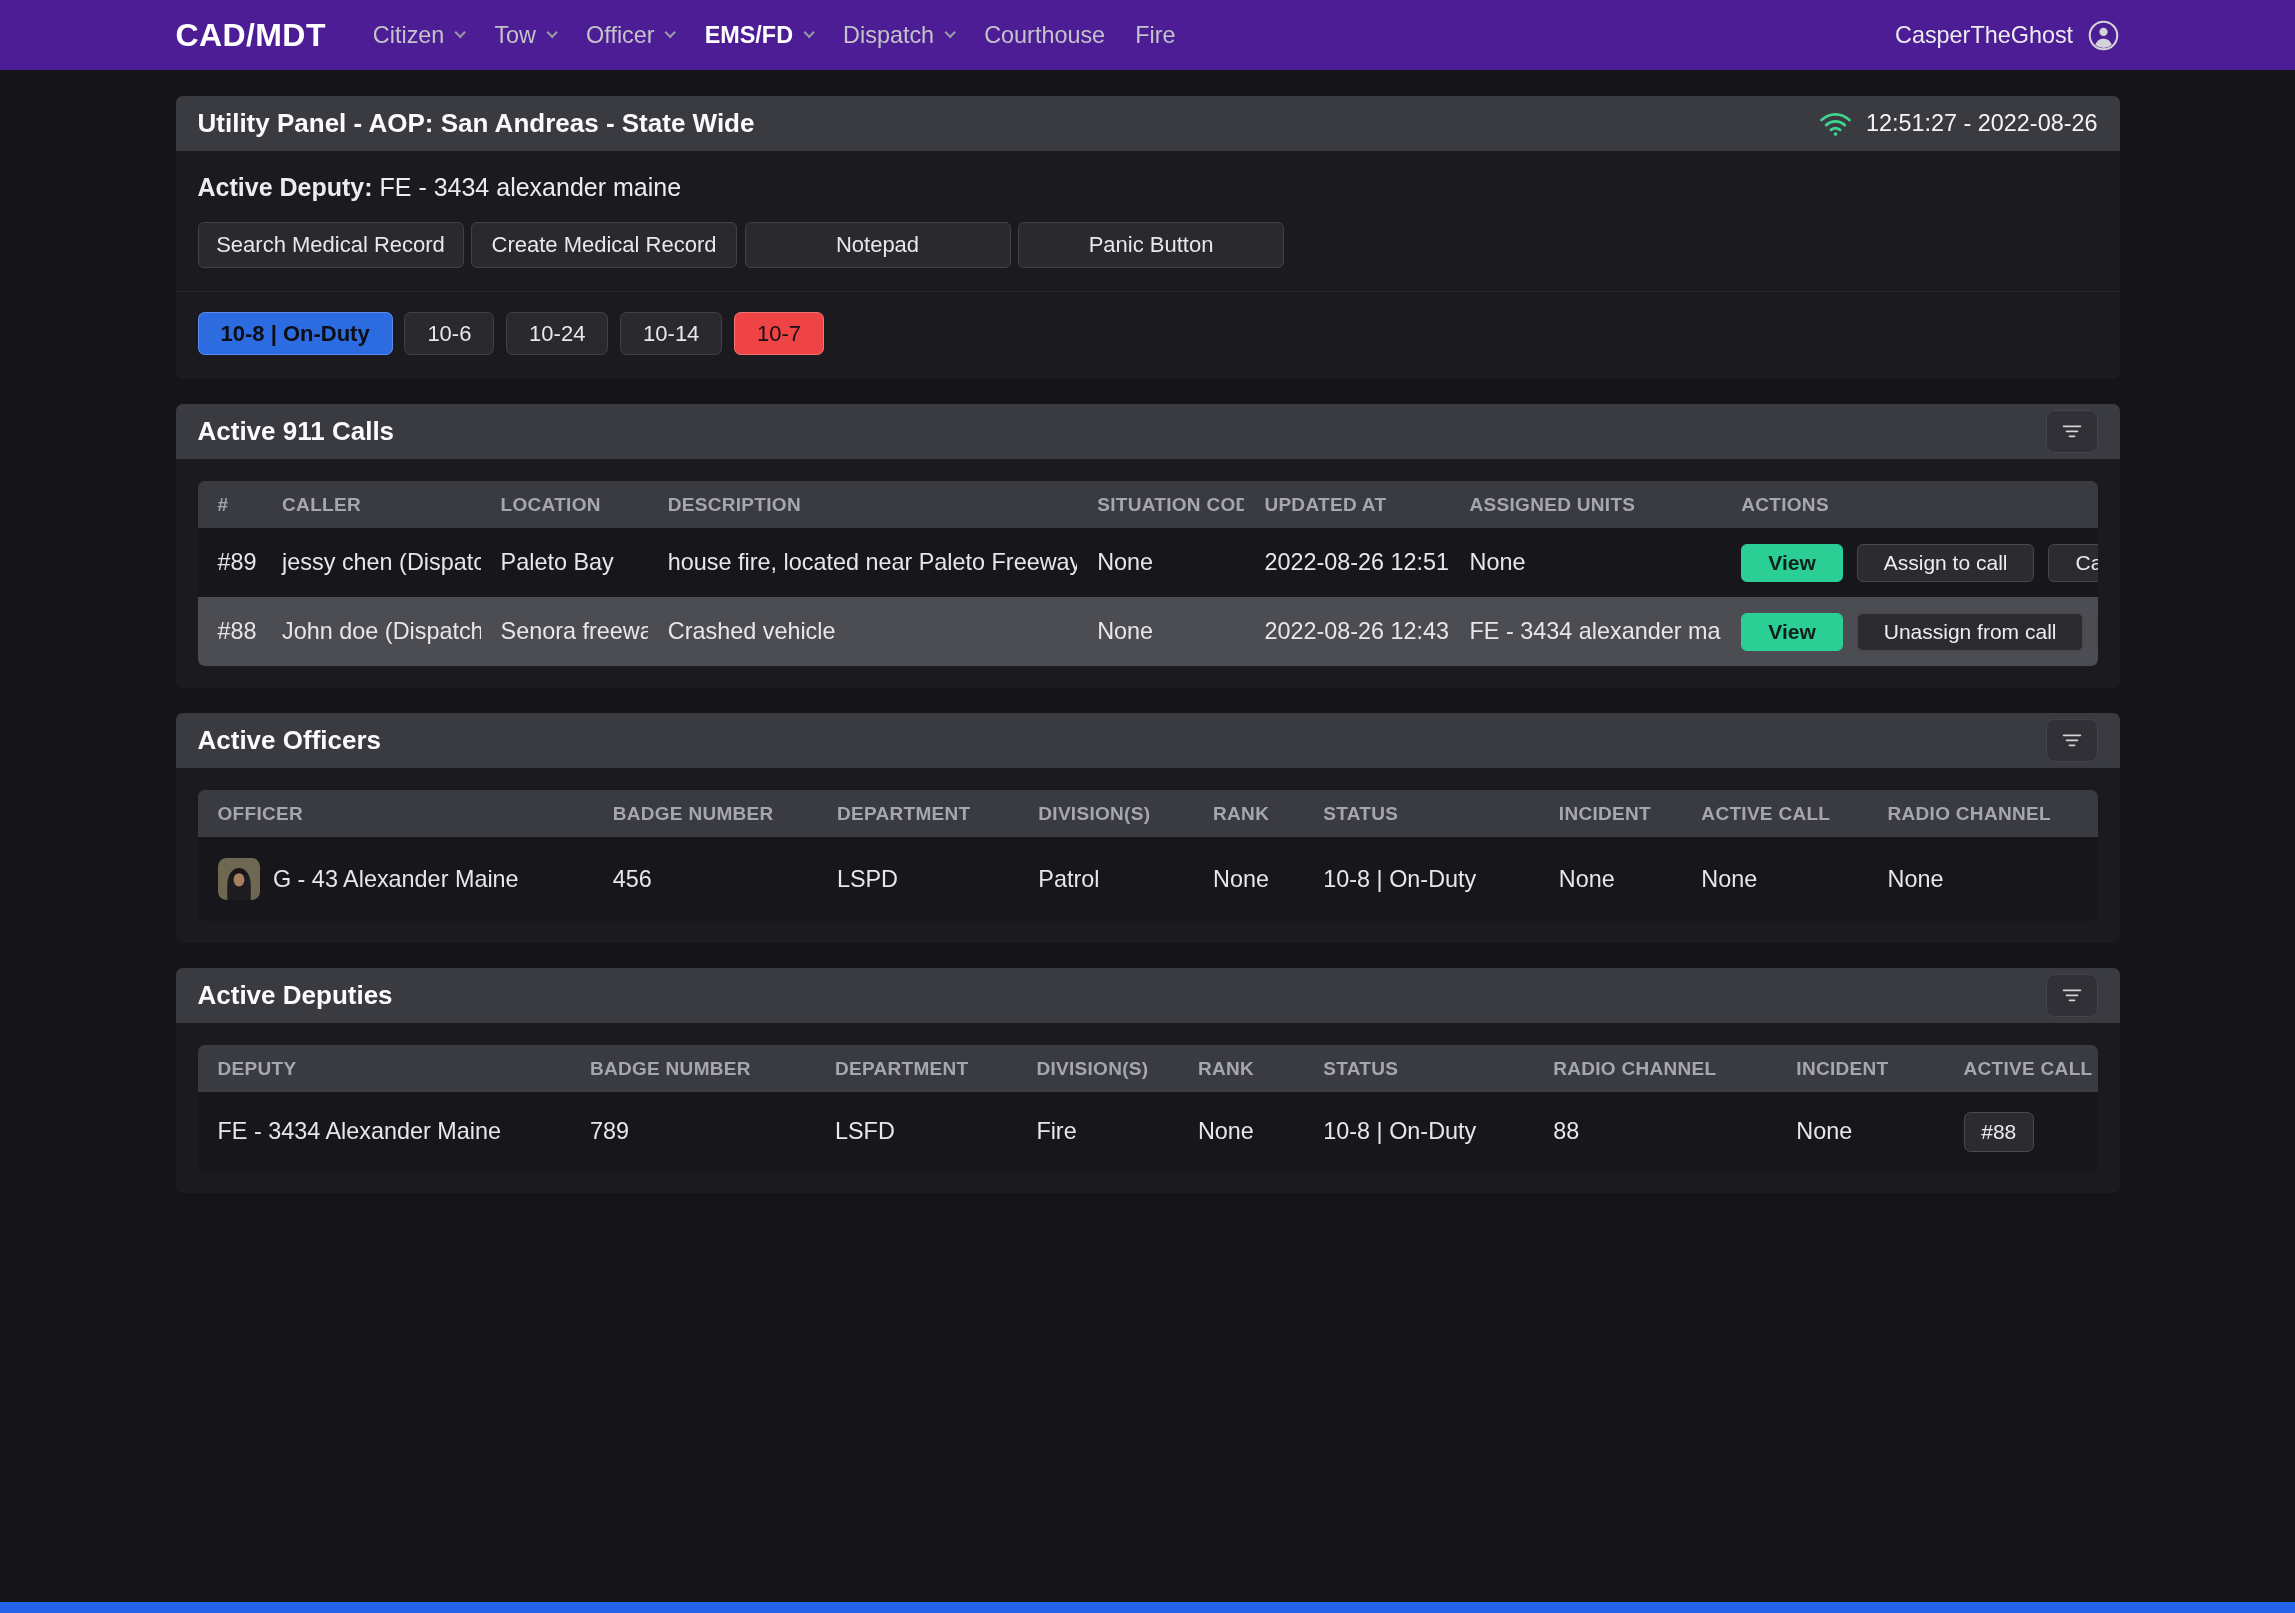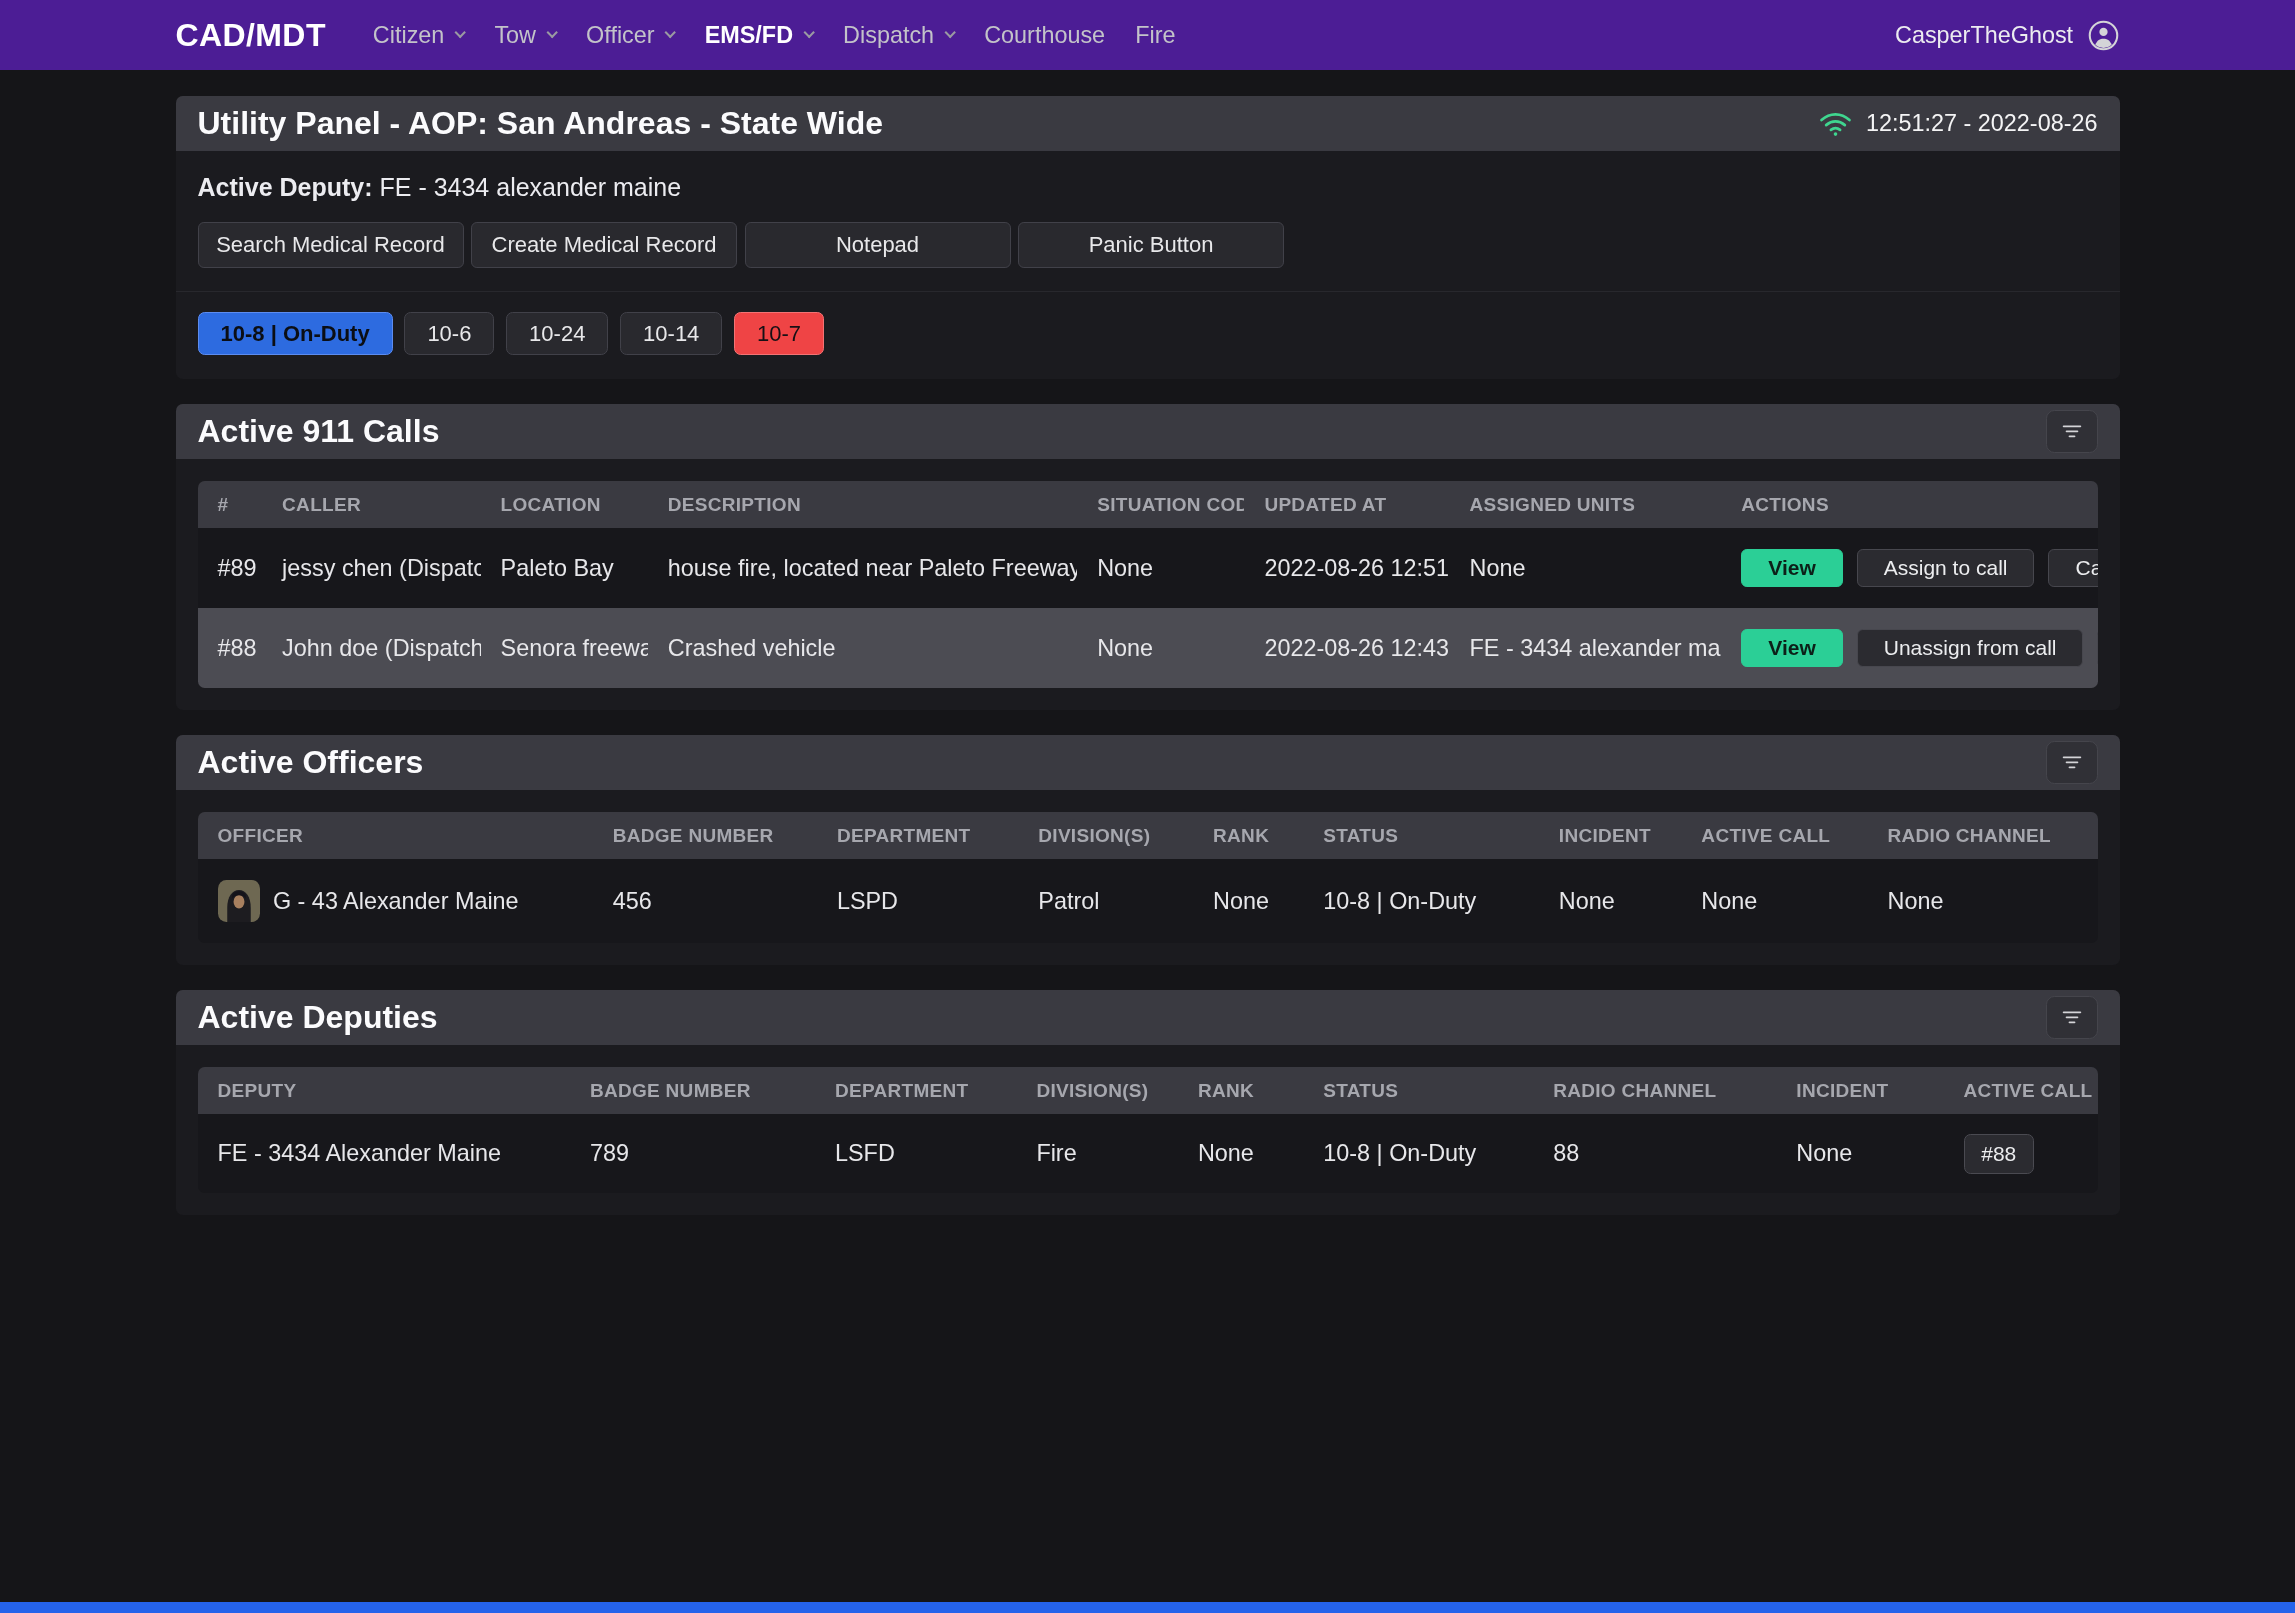--- a/index.html
+++ b/index.html
@@ -31,21 +31,21 @@
   .nav-user { margin-left: auto; display: flex; align-items: center; gap: 13.4px; font-size: 23.4px; color: #ececf0; cursor: pointer; }
 
   
   main { width: 1944px; margin: 26px auto 0; }
   .card { background: #1b1b1f; border-radius: 6.7px; margin-bottom: 25px; }
   .card-header {
     background: #3a3a41; height: 55px; padding: 0 22px;
     display: flex; align-items: center; justify-content: space-between;
     border-radius: 6.7px 6.7px 0 0;
   }
-  .card-title { margin: 0; font-size: 32px; font-weight: 700; color: #fbfbfd; }
+  .card-title { margin: 0; font-size: 26px; font-weight: 700; color: #fbfbfd; }
   .conn { display: flex; align-items: center; gap: 13.4px; font-size: 23.4px; color: #f4f4f5; }
   .icon-btn {
     width: 52px; height: 43px; background: #303036; border: 1.7px solid #45454c;
     border-radius: 8.4px; display: flex; align-items: center; justify-content: center; cursor: pointer;
   }
   .card-body { padding: 22px; }
 
   
   .deputy-line { margin: 0; font-size: 25px; color: #ececf0; }
   .deputy-line strong { font-weight: 700; }
@@ -64,21 +64,21 @@
   .status-btn.red  { background: #ef4445; border-color: #f37374; color: #151015; }
 
   
   .table-wrap { border-radius: 6.7px; overflow: hidden; }
   table { width: 100%; border-collapse: separate; border-spacing: 0; table-layout: fixed; }
   thead th {
     background: #3a3a41; height: 47px; text-align: left; padding: 0 8.4px 0 20px;
     font-size: 19px; font-weight: 600; color: #a6a7ae; letter-spacing: 0.3px; white-space: nowrap; overflow: hidden;
   }
   tbody td {
-    background: #17171b; height: 80px; padding: 0 8.4px 0 20px;
+    background: #17171b; height: 69px; padding: 0 8.4px 0 20px;
     font-size: 23.4px; color: #e7e7ea; white-space: nowrap; overflow: hidden;
   }
   tr.row-alt td { background: #4c4c53; }
   .officers-table tbody td { height: 84px; }
   .deputies-table tbody td { height: 79px; }
 
   .action-btn {
     display: inline-flex; align-items: center; height: 38px; padding: 0 26px;
     border-radius: 5.9px; font-size: 21px; font-family: inherit; margin-right: 7.5px;
     background: #2b2b30; border: 1.7px solid #47474e; color: #ecedef; cursor: pointer; white-space: nowrap;

